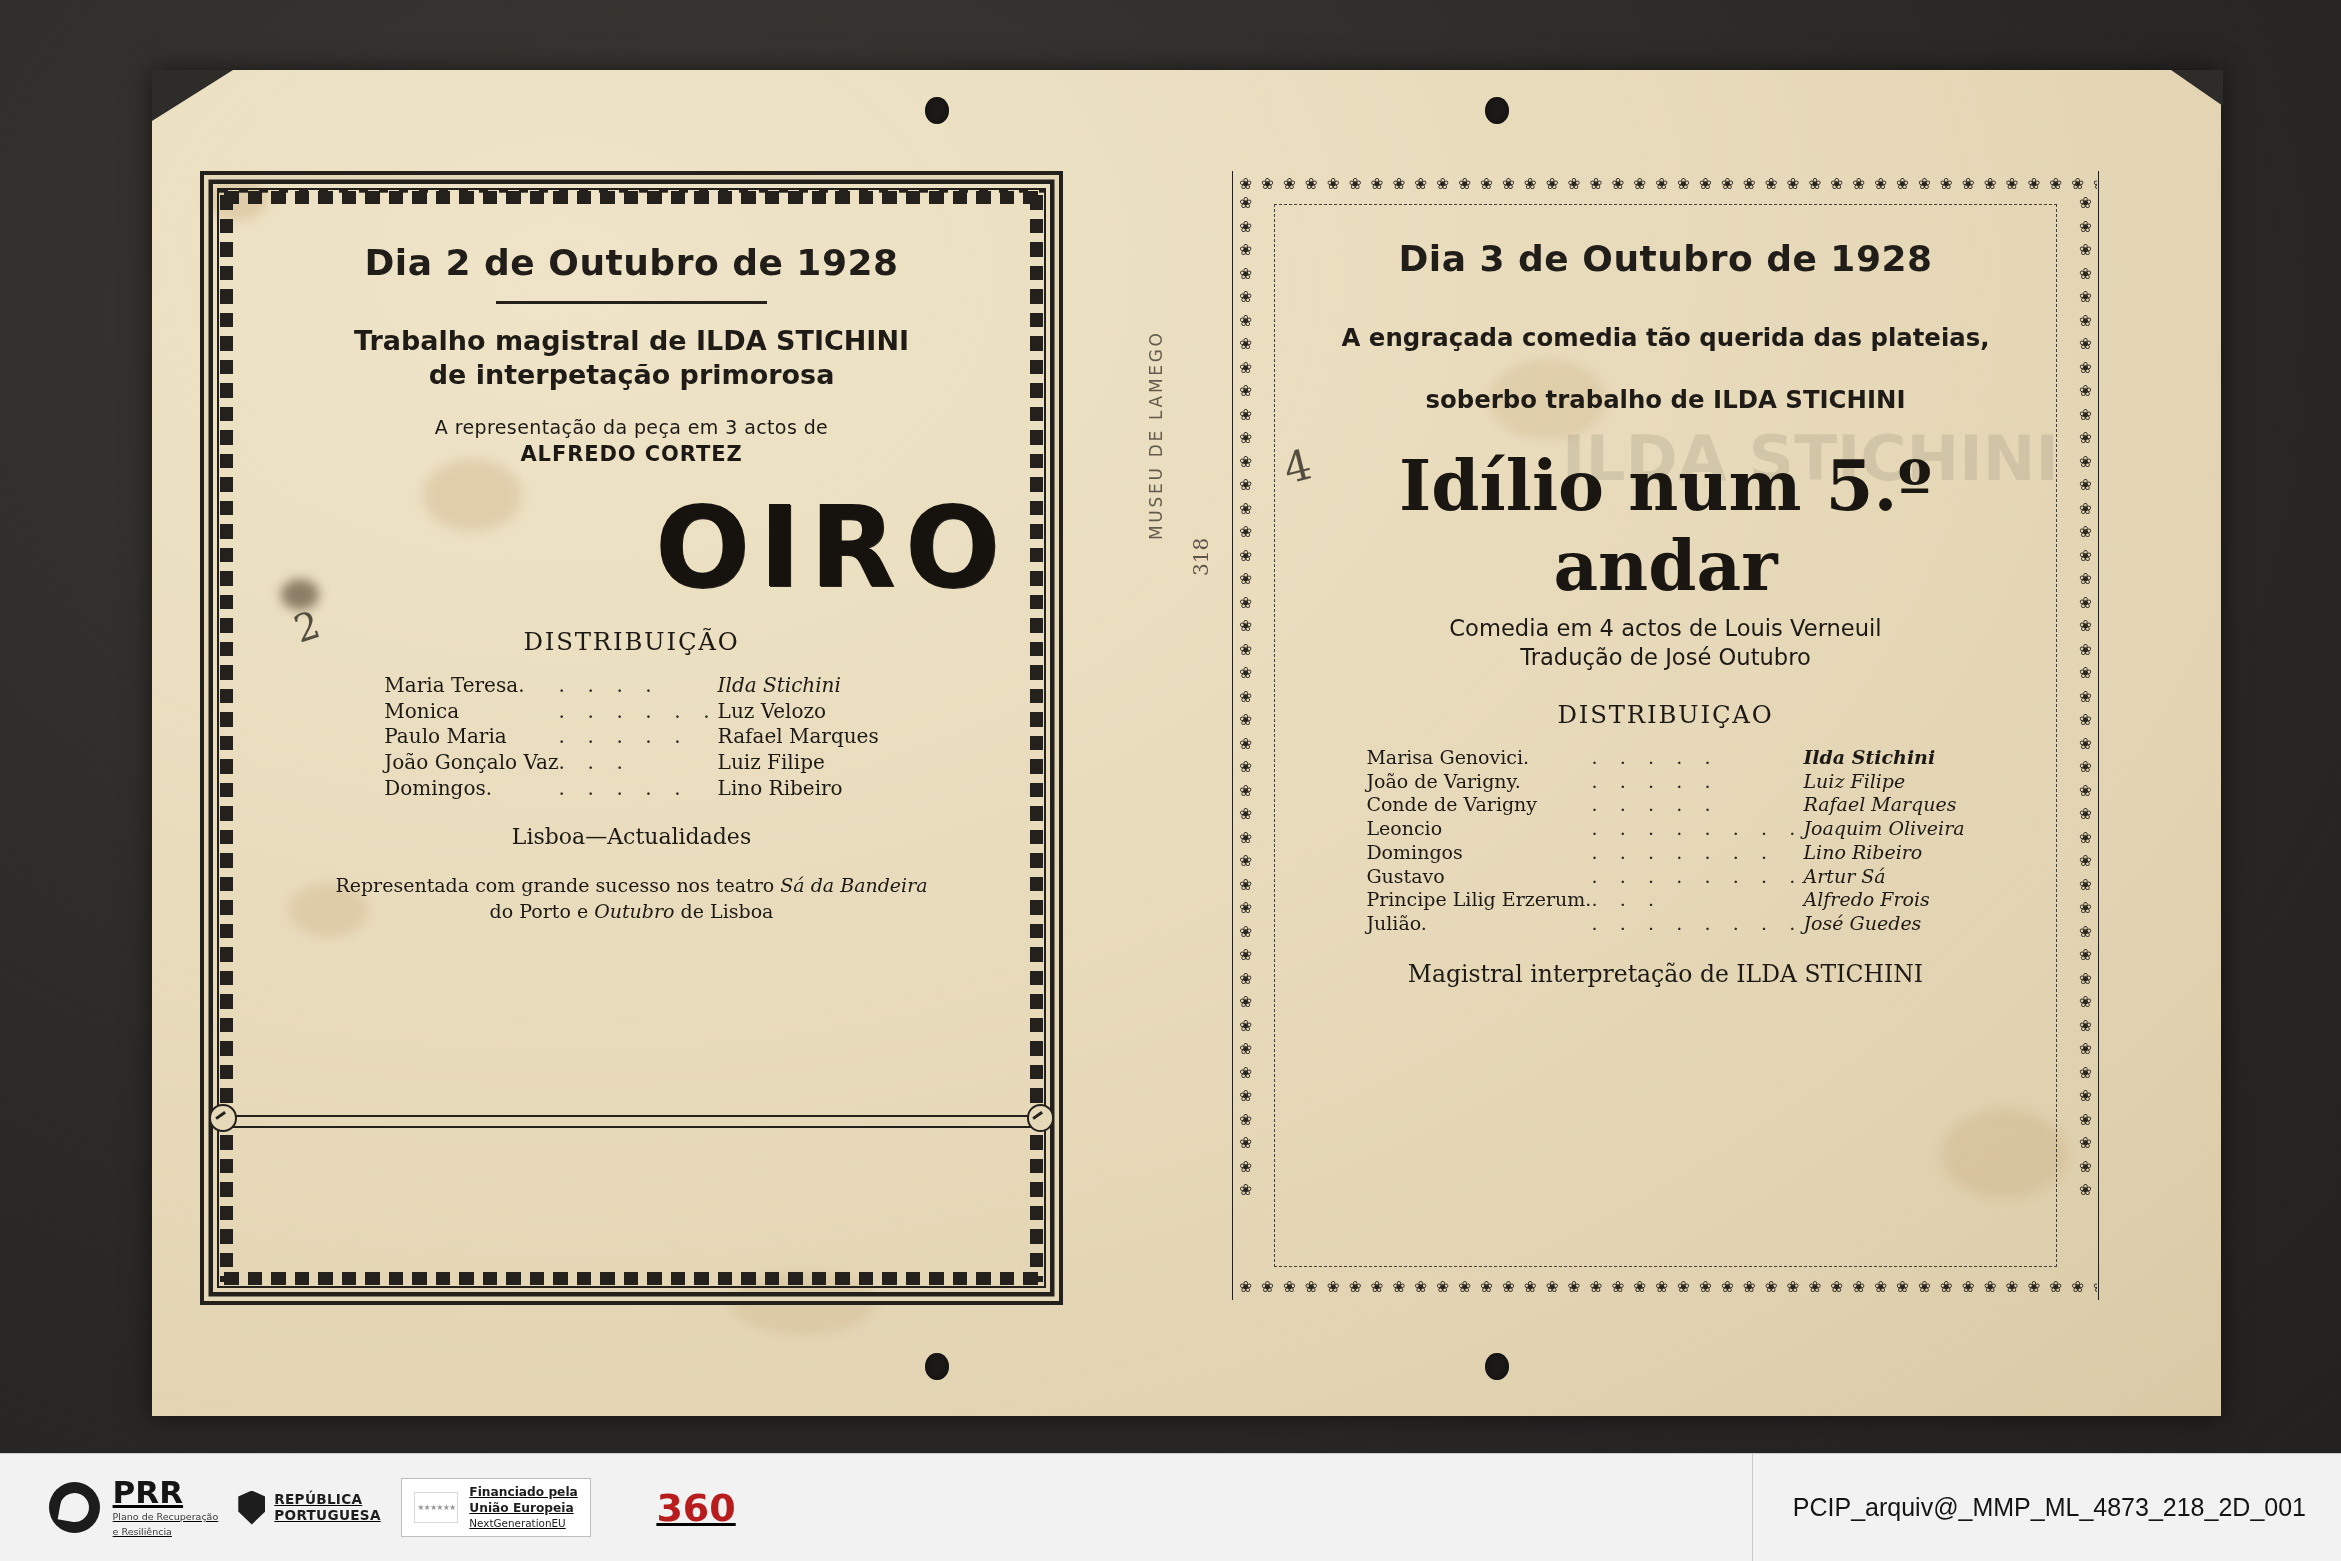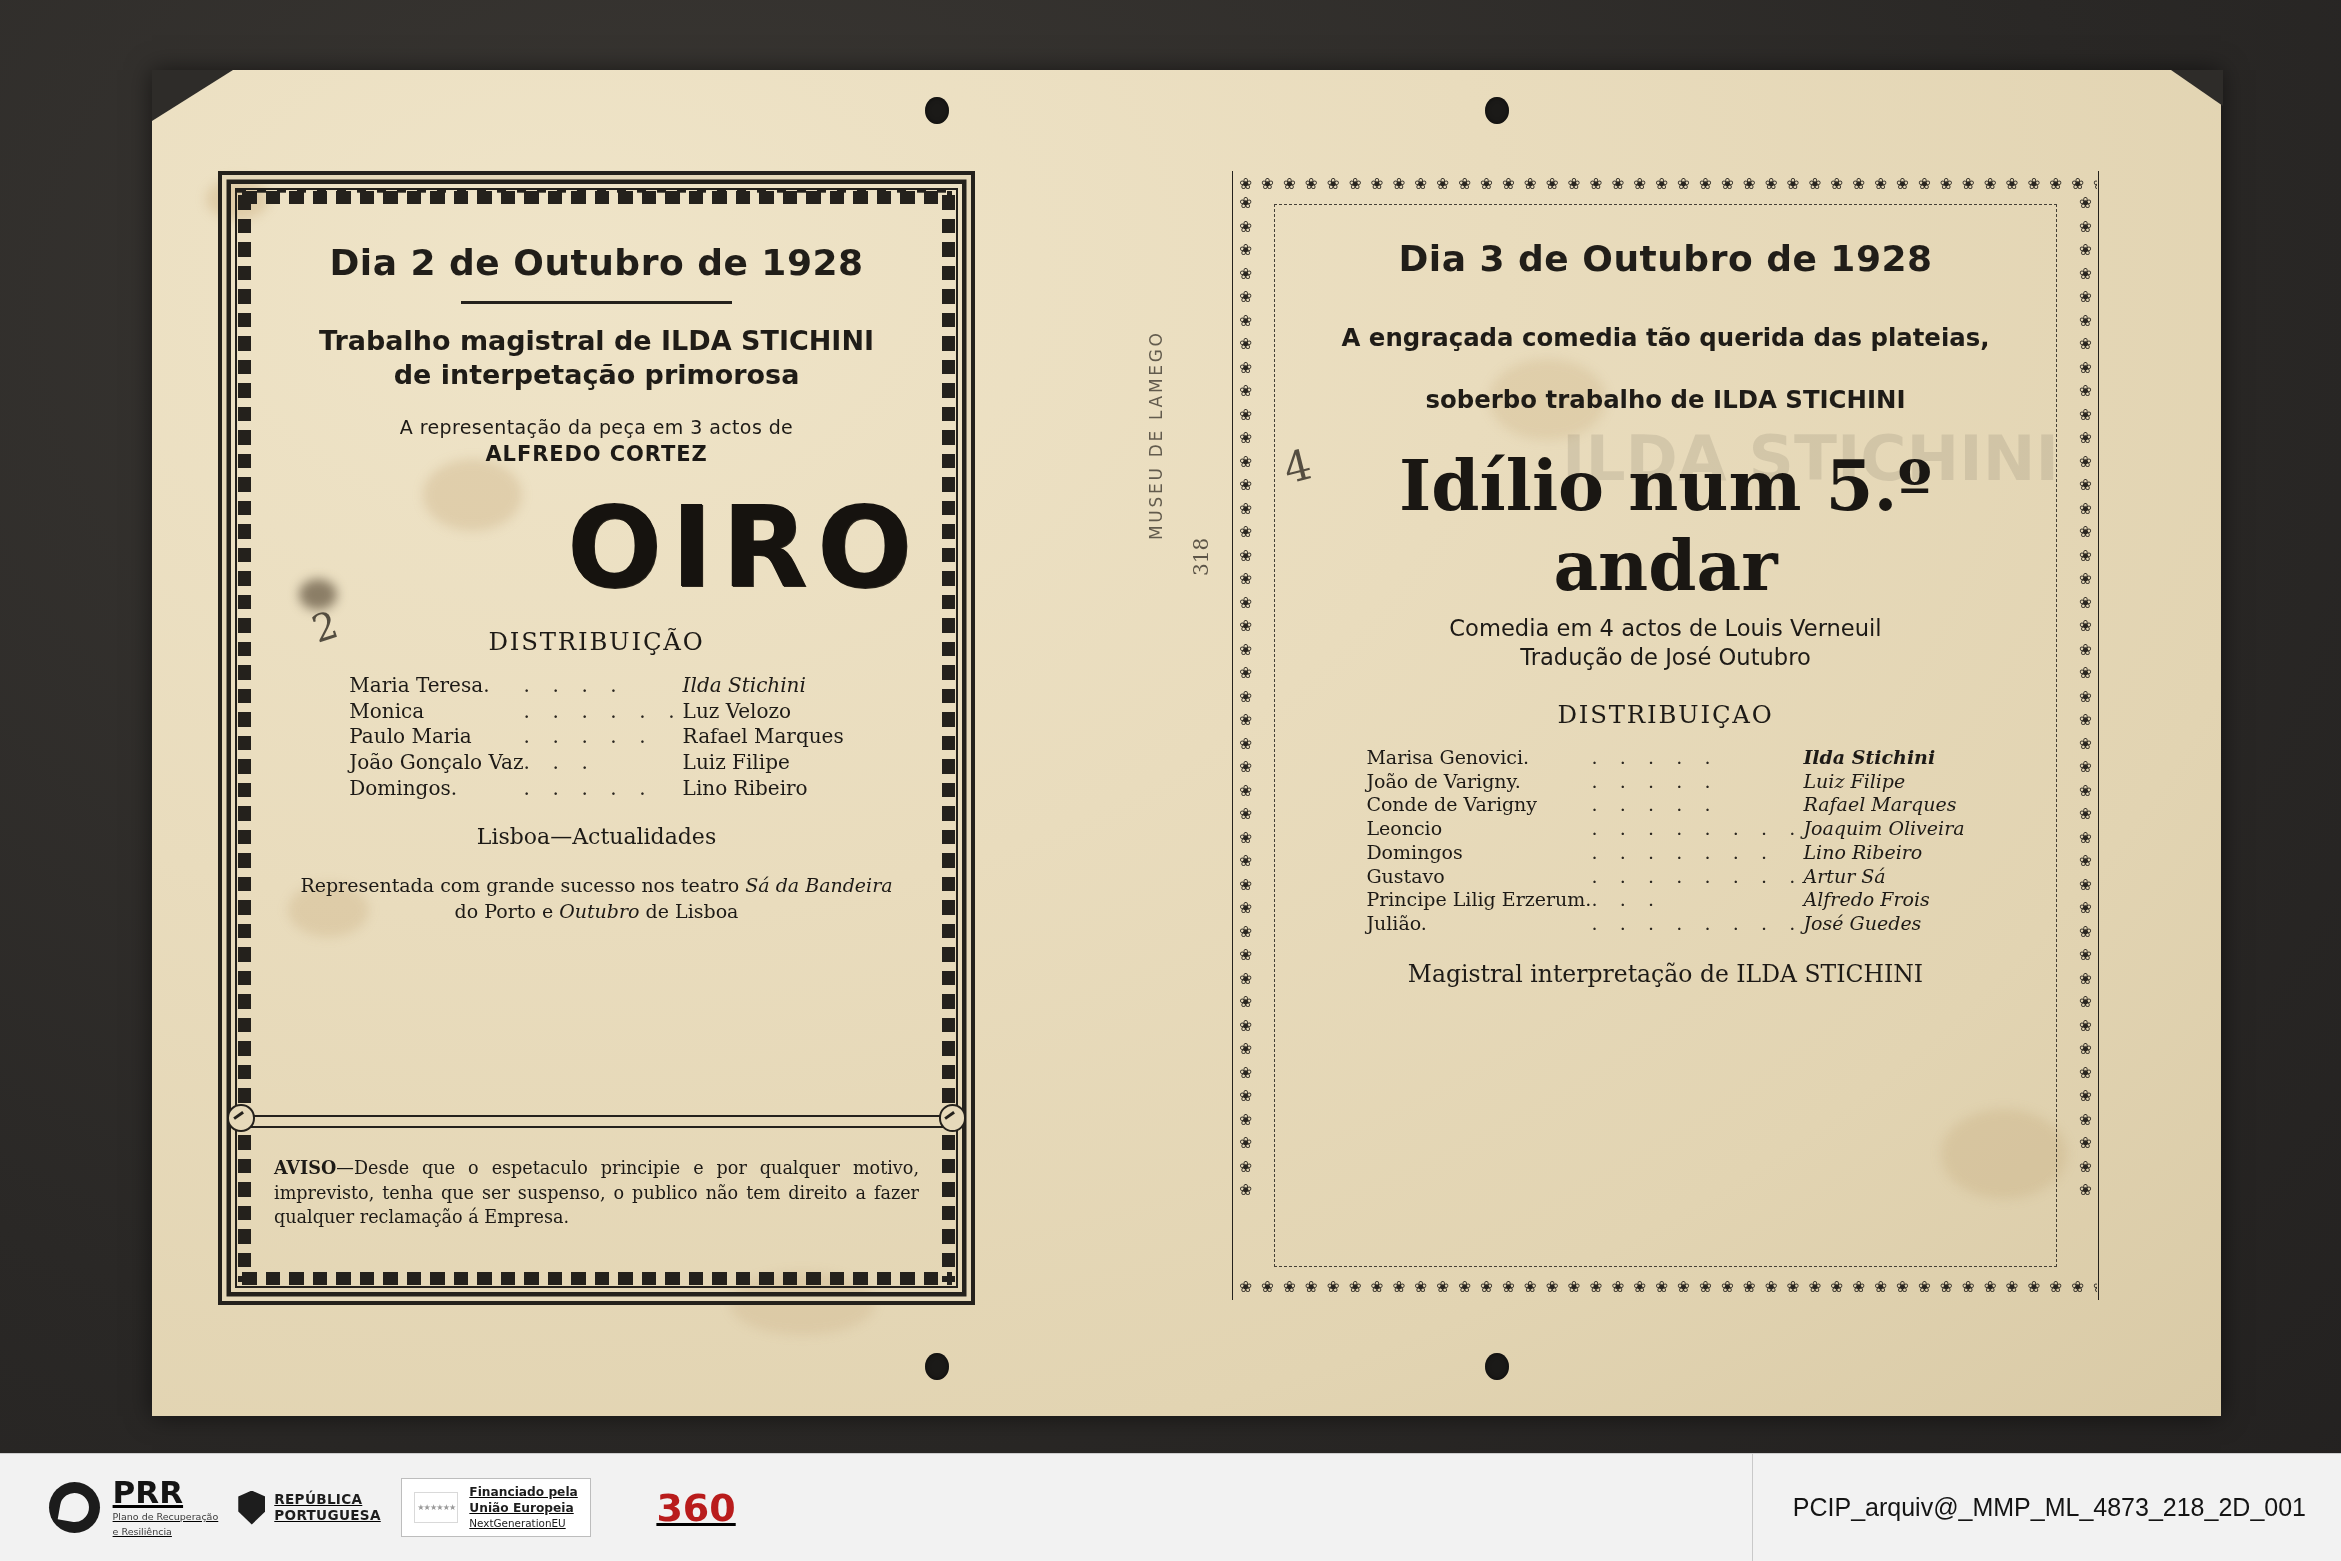--- a/index.html
+++ b/index.html
@@ -67,21 +67,21 @@
     background: #1b1a18;
     box-shadow: 0 0 5.4px rgba(0,0,0,.6) inset;
   }
 
   
   .page {
     position: absolute;
     top: 101px;
     color: #1d1a16;
   }
-  .page-left  { left: 66px;  width: 757px; height: 1134px; }
+  .page-left  { left: 48px;  width: 863px; height: 1134px; }
   .page-right { left: 1080px; width: 867px; height: 1129px; }
 
   
   .frame-left {
     position: absolute;
     inset: 0;
     border: 4.5px solid #24211c;
     box-shadow: inset 0 0 0 4.5px #e6d9ba, inset 0 0 0 9px #24211c;
   }
   .frame-left::before {
@@ -497,25 +497,20 @@
         <div class="success">
           <span>Representada com grande sucesso nos teatro </span><i>Sá da Bandeira</i><br>
           <span>do Porto e </span><i>Outubro</i><span> de Lisboa</span>
         </div>
       </div>
 
       <div class="thick-rule" style="top:944px;"></div>
       <div class="rosette" style="left:9px;top:933px;"></div>
       <div class="rosette" style="right:9px;top:933px;"></div>
 
-      <div style="position:absolute;left:56px;right:56px;top:969px;">
-        <div class="aviso">
-          <b>AVISO</b><span>—Desde que o espetaculo principie e por qualquer motivo, imprevisto, tenha que ser suspenso, o publico não tem direito a fazer qualquer reclamação á Empresa.</span>
-        </div>
-      </div>
 
       <div class="ink-mark" style="left:95px;top:434px;font-size:38px;transform:rotate(-18deg);">2</div>
       <div class="stain" style="left:81px;top:408px;width:38px;height:31px;background:rgba(60,45,28,.55);"></div>
     </div>
 
     <div class="page page-right">
       <div class="frame-right"></div>
       <div class="floral floral-top">❀❀❀❀❀❀❀❀❀❀❀❀❀❀❀❀❀❀❀❀❀❀❀❀❀❀❀❀❀❀❀❀❀❀❀❀❀❀❀❀❀❀❀❀❀❀</div>
       <div class="floral floral-bottom">❀❀❀❀❀❀❀❀❀❀❀❀❀❀❀❀❀❀❀❀❀❀❀❀❀❀❀❀❀❀❀❀❀❀❀❀❀❀❀❀❀❀❀❀❀❀</div>
       <div class="floral-v l">❀<br>❀<br>❀<br>❀<br>❀<br>❀<br>❀<br>❀<br>❀<br>❀<br>❀<br>❀<br>❀<br>❀<br>❀<br>❀<br>❀<br>❀<br>❀<br>❀<br>❀<br>❀<br>❀<br>❀<br>❀<br>❀<br>❀<br>❀<br>❀<br>❀<br>❀<br>❀<br>❀<br>❀<br>❀<br>❀<br>❀<br>❀<br>❀<br>❀<br>❀<br>❀<br>❀</div>

